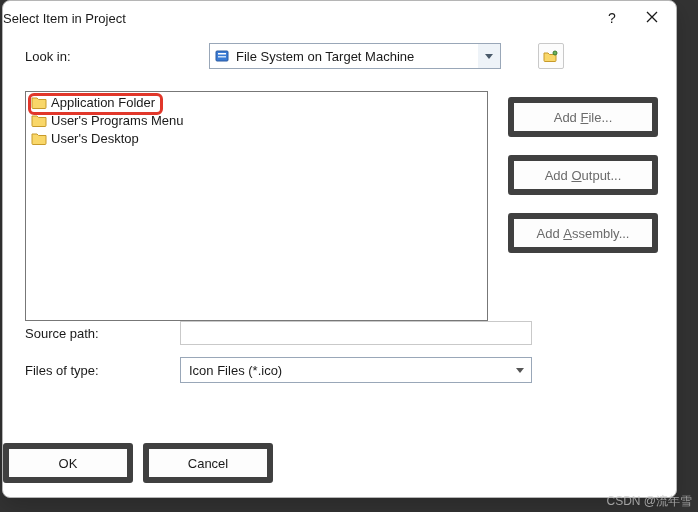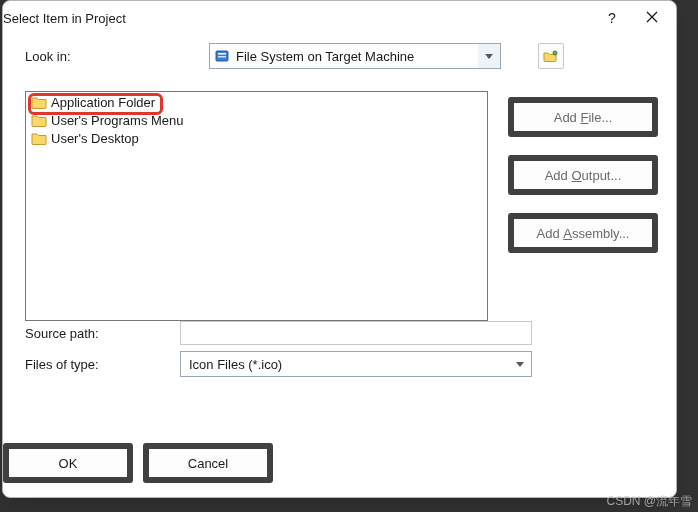--- a/index.html
+++ b/index.html
@@ -157,21 +157,21 @@
   .side-btn { width: 118px; }
   .source-row { }
   .source-box {
     flex: 1;
     max-width: 350px;
     height: 22px;
     border: 1px solid #c9c9c9;
     background: #fff;
     margin-left: 0;
   }
-  .type-row { margin-top: 6px; }
+  .type-row { margin-top: 12px; }
   .type-row .combo { width: 350px; justify-content: space-between; }
   .footer {
     display: flex;
     justify-content: flex-start;
     gap: 10px;
     padding: 0 18px 14px 0;
   }
   .footer-btn {
     width: 98px;
     min-width: 98px;

